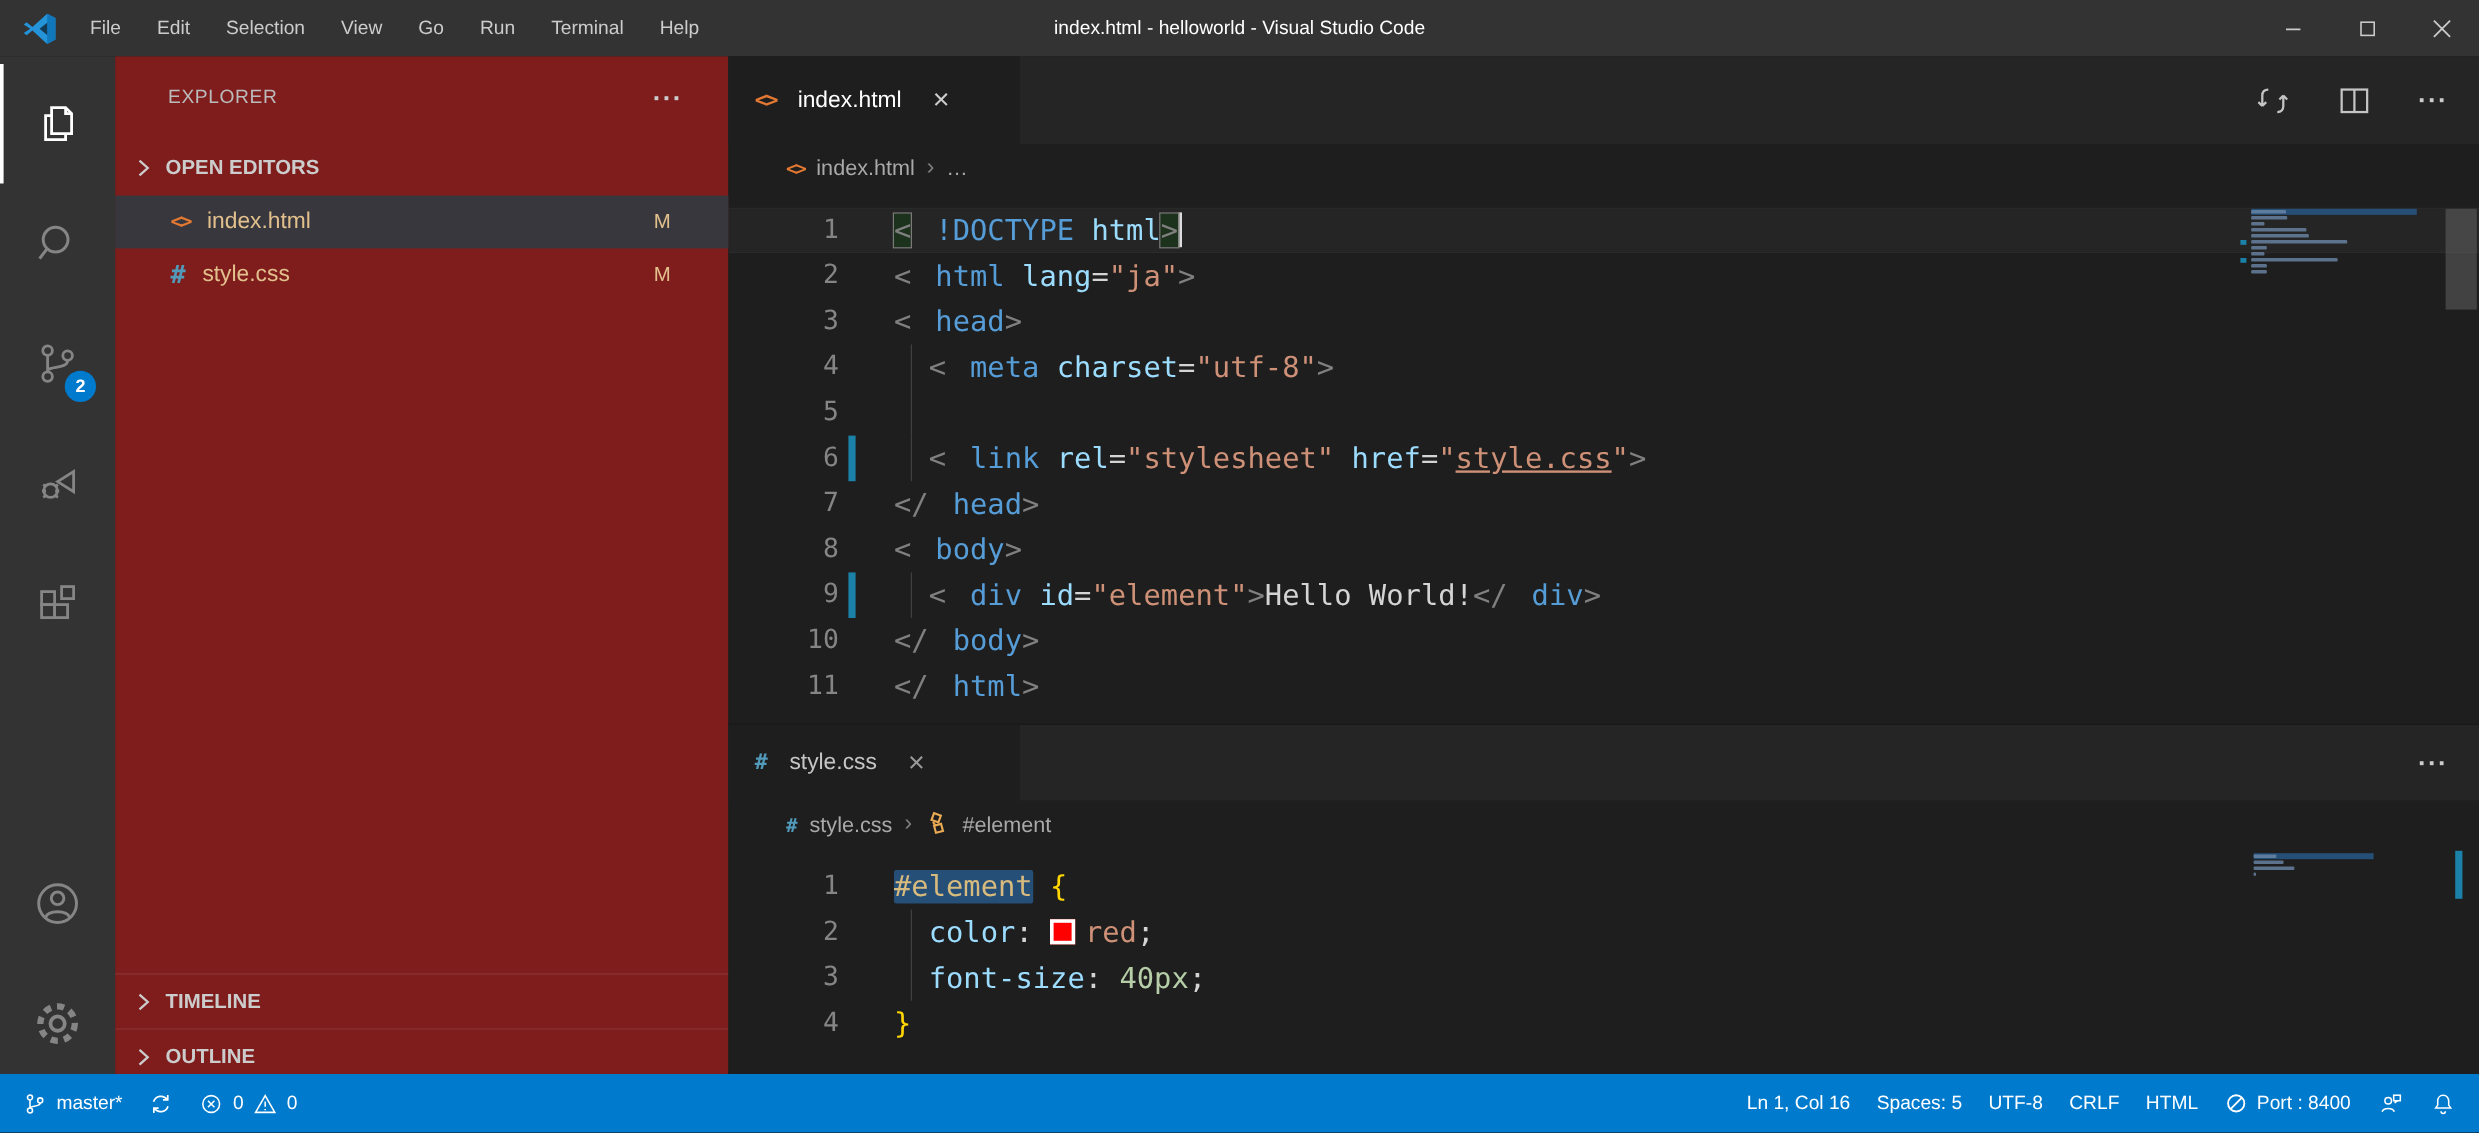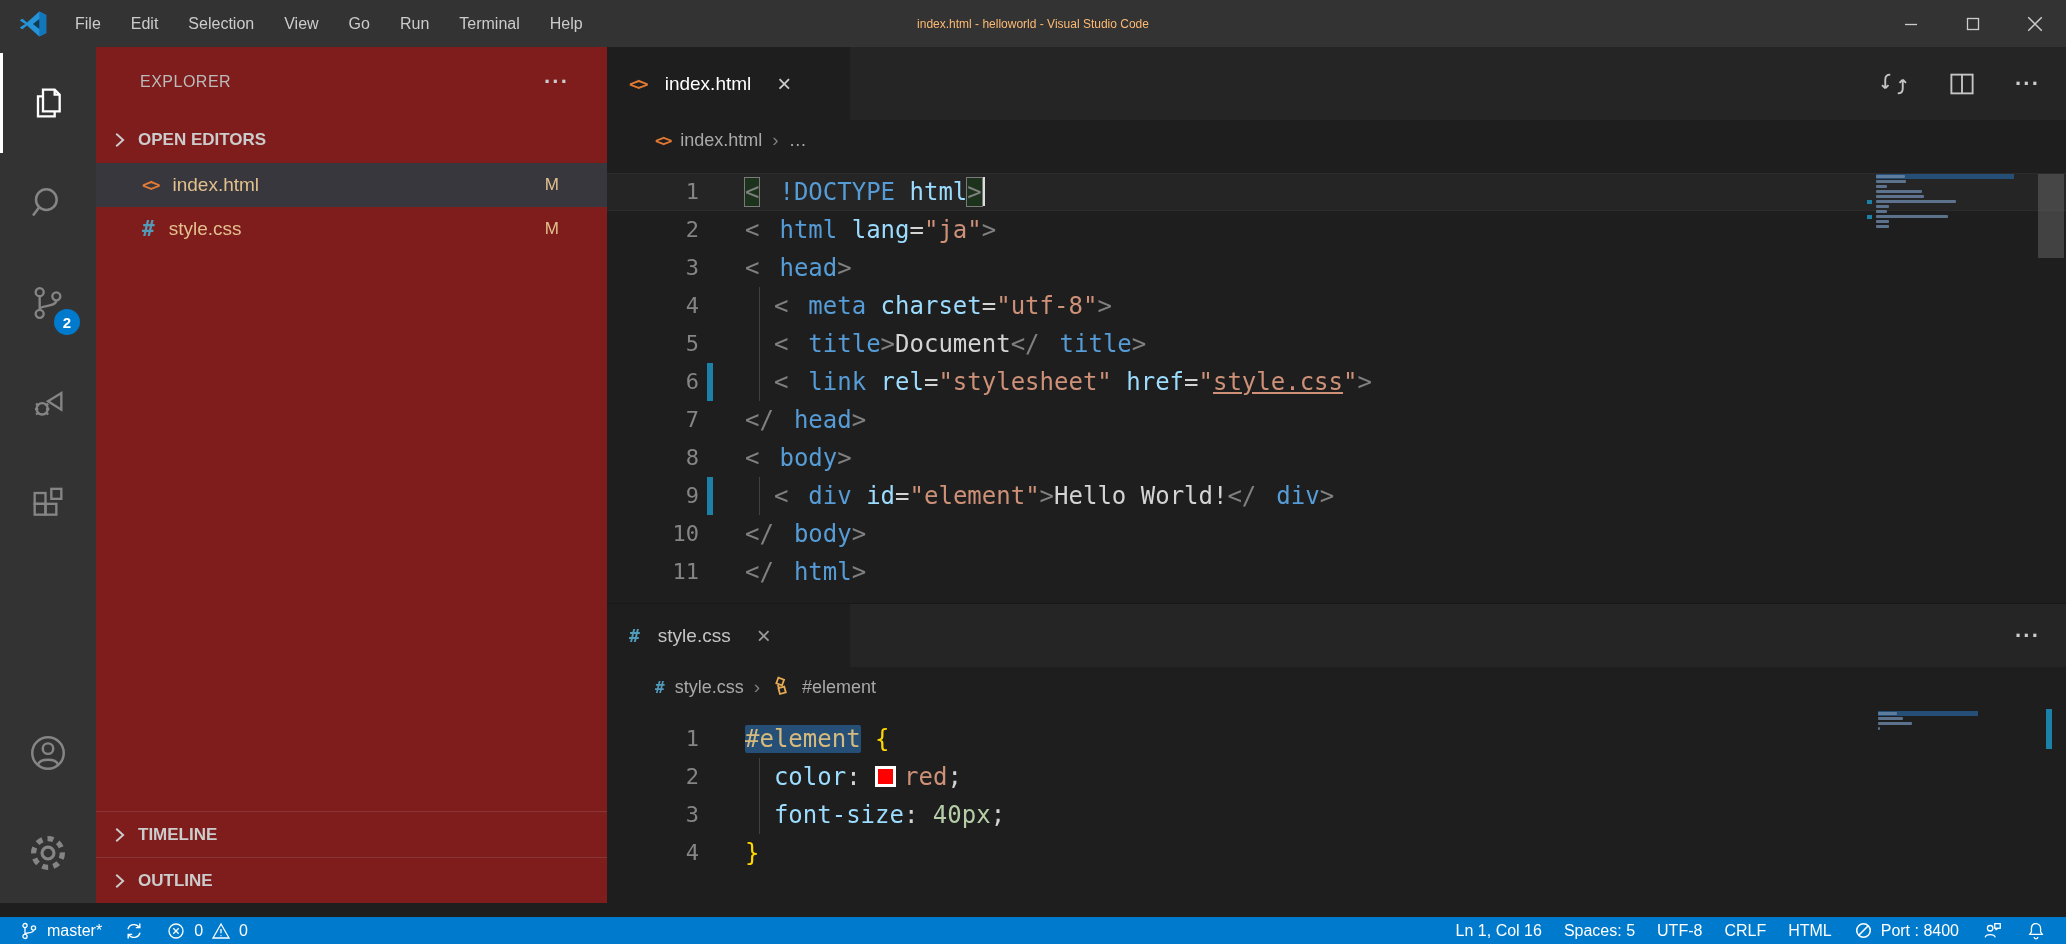--- a/index.html
+++ b/index.html
@@ -7,21 +7,21 @@
   .window {
     position:relative; width:2066px; height:944px; overflow:hidden;
     background:#1e1e1e; font-family:"Liberation Sans", sans-serif; color:#cccccc;
     user-select:none;
   }
   
   .titlebar { height:47px; background:#333333; display:flex; align-items:center; position:relative; }
   .logo { margin:0 12px 0 18px; flex:none; }
   .menubar { display:flex; height:48px; align-items:center; }
   .menu-item { padding:0 15px; font-size:16px; color:#cccccc; line-height:47px; cursor:default; }
-  .title-text { position:absolute; left:50%; transform:translateX(-50%); font-size:12px; color:#fdba74; white-space:nowrap; }
+  .title-text { position:absolute; left:50%; transform:translateX(-50%); font-size:16px; color:#ffffff; white-space:nowrap; }
   .win-controls { position:absolute; right:0; top:0; height:47px; display:flex; }
   .win-btn { width:62px; height:47px; display:flex; align-items:center; justify-content:center; color:#cccccc; }
   
   .main { position:absolute; top:47px; bottom:41px; left:0; right:0; display:flex; }
   
   .activitybar { width:96px; background:#333333; display:flex; flex-direction:column; align-items:stretch; padding-top:6px; }
   .act-item { height:100px; display:flex; align-items:center; justify-content:center; color:#858585; position:relative; }
   .act-item.active { color:#ffffff; box-shadow:inset 3px 0 0 #ffffff; }
   .act-badge { position:absolute; right:16px; bottom:18px; width:26px; height:26px; border-radius:50%;
     background:#007acc; color:#fff; font-size:15px; font-weight:bold; display:flex; align-items:center; justify-content:center; }
@@ -80,21 +80,21 @@
   
   .minimap { position:absolute; right:52px; top:14px; width:138px; }
   .minimap.small { right:88px; top:4px; width:100px; }
   .mm-line { height:5px; display:flex; align-items:center; position:relative; }
   .mm-line.mm-hl { background:#264f78; }
   .mm-bar { height:3px; background:#6b87a8; opacity:.8; border-radius:1px; }
   .mm-git { position:absolute; left:-9px; width:5px; height:4px; background:#1b81a8; }
   .scroll-slider { position:absolute; right:2px; top:14px; width:26px; height:84px; background:rgba(121,121,121,.4); }
   .ov-teal { position:absolute; right:14px; top:2px; width:6px; height:40px; background:#1b81a8; }
   
-  .statusbar { position:absolute; left:0; right:0; bottom:0; height:27px; background:#007acc; color:#ffffff;
+  .statusbar { position:absolute; left:0; right:0; bottom:0; height:49px; background:#007acc; color:#ffffff;
     display:flex; align-items:center; font-size:16px; padding:0 8px; }
   .sb-item { display:flex; align-items:center; gap:8px; padding:0 11px; height:41px; white-space:nowrap; }
   .sb-right { margin-left:auto; display:flex; align-items:center; }
   svg { display:block; }
 </style>
 </head>
 <body>
 
 <div class="window">
 
@@ -254,21 +254,21 @@
           <span class="crumb">index.html</span>
           <span class="crumb-sep">›</span>
           <span class="crumb">…</span>
         </div>
         <div class="code">
           <div class="code-inner">
               <div class="row current"><span class="num">1</span><span class="txt"><span class="tok c-punct box">&lt;</span><span class="tok c-tag">!DOCTYPE</span><span class="tok c-text"> </span><span class="tok c-attr">html</span><span class="tok c-punct box">&gt;</span><span class="cursor"></span></span></div>
               <div class="row"><span class="num">2</span><span class="txt"><span class="tok c-punct">&lt;</span><span class="tok c-tag">html</span><span class="tok c-text"> </span><span class="tok c-attr">lang</span><span class="tok c-op">=</span><span class="tok c-str">"ja"</span><span class="tok c-punct">&gt;</span></span></div>
               <div class="row"><span class="num">3</span><span class="txt"><span class="tok c-punct">&lt;</span><span class="tok c-tag">head</span><span class="tok c-punct">&gt;</span></span></div>
               <div class="row"><span class="num">4</span><span class="guide"></span><span class="txt"><span class="tok c-punct">  &lt;</span><span class="tok c-tag">meta</span><span class="tok c-text"> </span><span class="tok c-attr">charset</span><span class="tok c-op">=</span><span class="tok c-str">"utf-8"</span><span class="tok c-punct">&gt;</span></span></div>
-              <div class="row"><span class="num">5</span><span class="guide"></span><span class="txt"><span class="tok c-punct">  &lt;</span><span class="tok c-tag">title</span><span class="tok c-punct">&gt;</span><span class="tok c-text">Document</span><span class="tok c-punct">&lt;/</span><span class="tok c-tag">title</span><span class="tok c-punct">&gt;</span></span></div>
+              <div class="row"><span class="num">5</span><span class="guide"></span></div>
               <div class="row"><span class="num">6</span><span class="git"></span><span class="guide"></span><span class="txt"><span class="tok c-punct">  &lt;</span><span class="tok c-tag">link</span><span class="tok c-text"> </span><span class="tok c-attr">rel</span><span class="tok c-op">=</span><span class="tok c-str">"stylesheet"</span><span class="tok c-text"> </span><span class="tok c-attr">href</span><span class="tok c-op">=</span><span class="tok c-str">"</span><span class="tok c-str u">style.css</span><span class="tok c-str">"</span><span class="tok c-punct">&gt;</span></span></div>
               <div class="row"><span class="num">7</span><span class="txt"><span class="tok c-punct">&lt;/</span><span class="tok c-tag">head</span><span class="tok c-punct">&gt;</span></span></div>
               <div class="row"><span class="num">8</span><span class="txt"><span class="tok c-punct">&lt;</span><span class="tok c-tag">body</span><span class="tok c-punct">&gt;</span></span></div>
               <div class="row"><span class="num">9</span><span class="git"></span><span class="guide"></span><span class="txt"><span class="tok c-punct">  &lt;</span><span class="tok c-tag">div</span><span class="tok c-text"> </span><span class="tok c-attr">id</span><span class="tok c-op">=</span><span class="tok c-str">"element"</span><span class="tok c-punct">&gt;</span><span class="tok c-text">Hello World!</span><span class="tok c-punct">&lt;/</span><span class="tok c-tag">div</span><span class="tok c-punct">&gt;</span></span></div>
               <div class="row"><span class="num">10</span><span class="txt"><span class="tok c-punct">&lt;/</span><span class="tok c-tag">body</span><span class="tok c-punct">&gt;</span></span></div>
               <div class="row"><span class="num">11</span><span class="txt"><span class="tok c-punct">&lt;/</span><span class="tok c-tag">html</span><span class="tok c-punct">&gt;</span></span></div>
             </div>
           <div class="minimap">
               <div class="mm-line mm-hl">
                 <span class="mm-bar" style="width:28.5px"></span>

